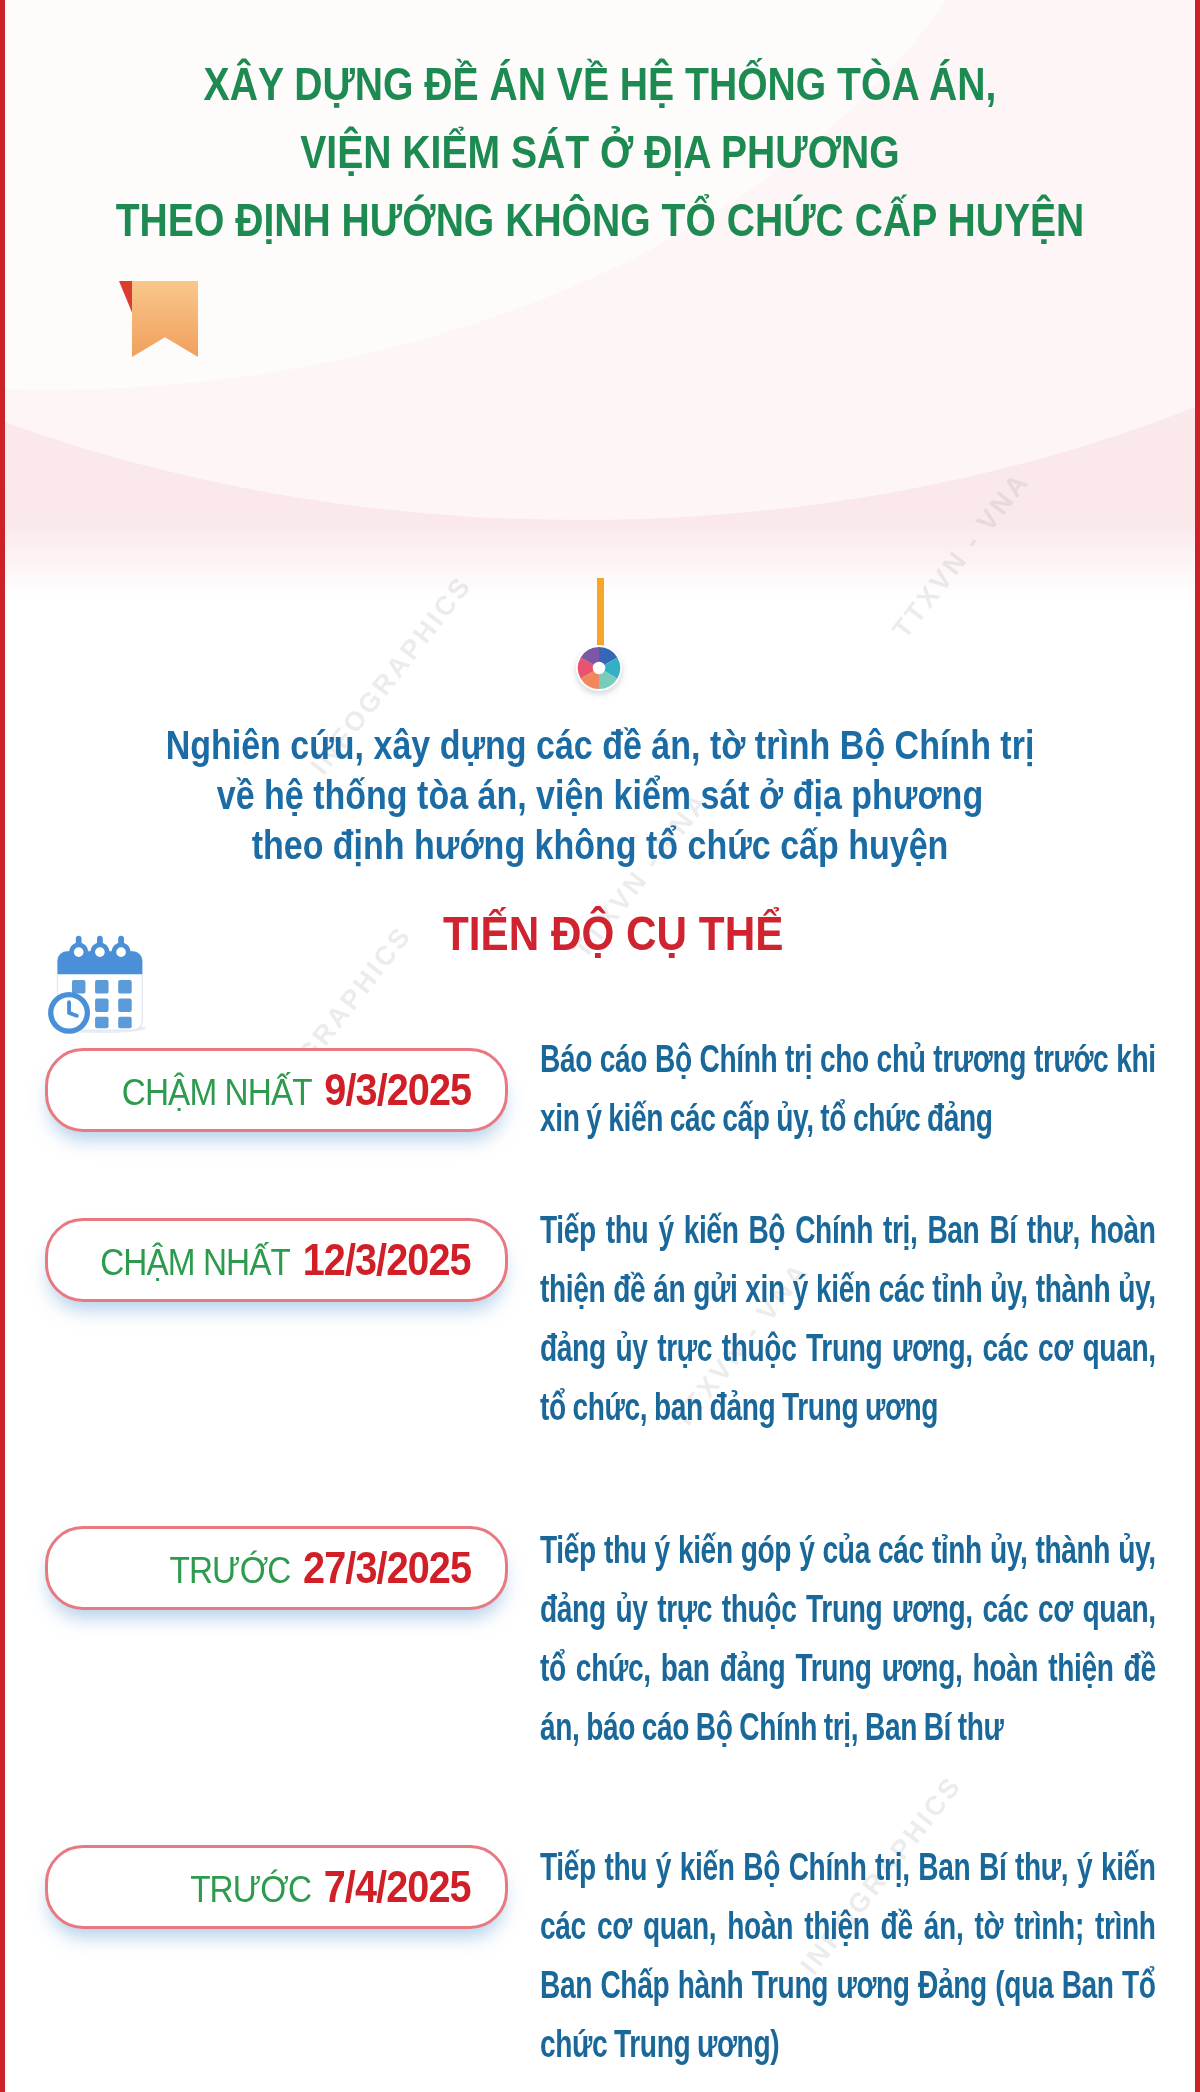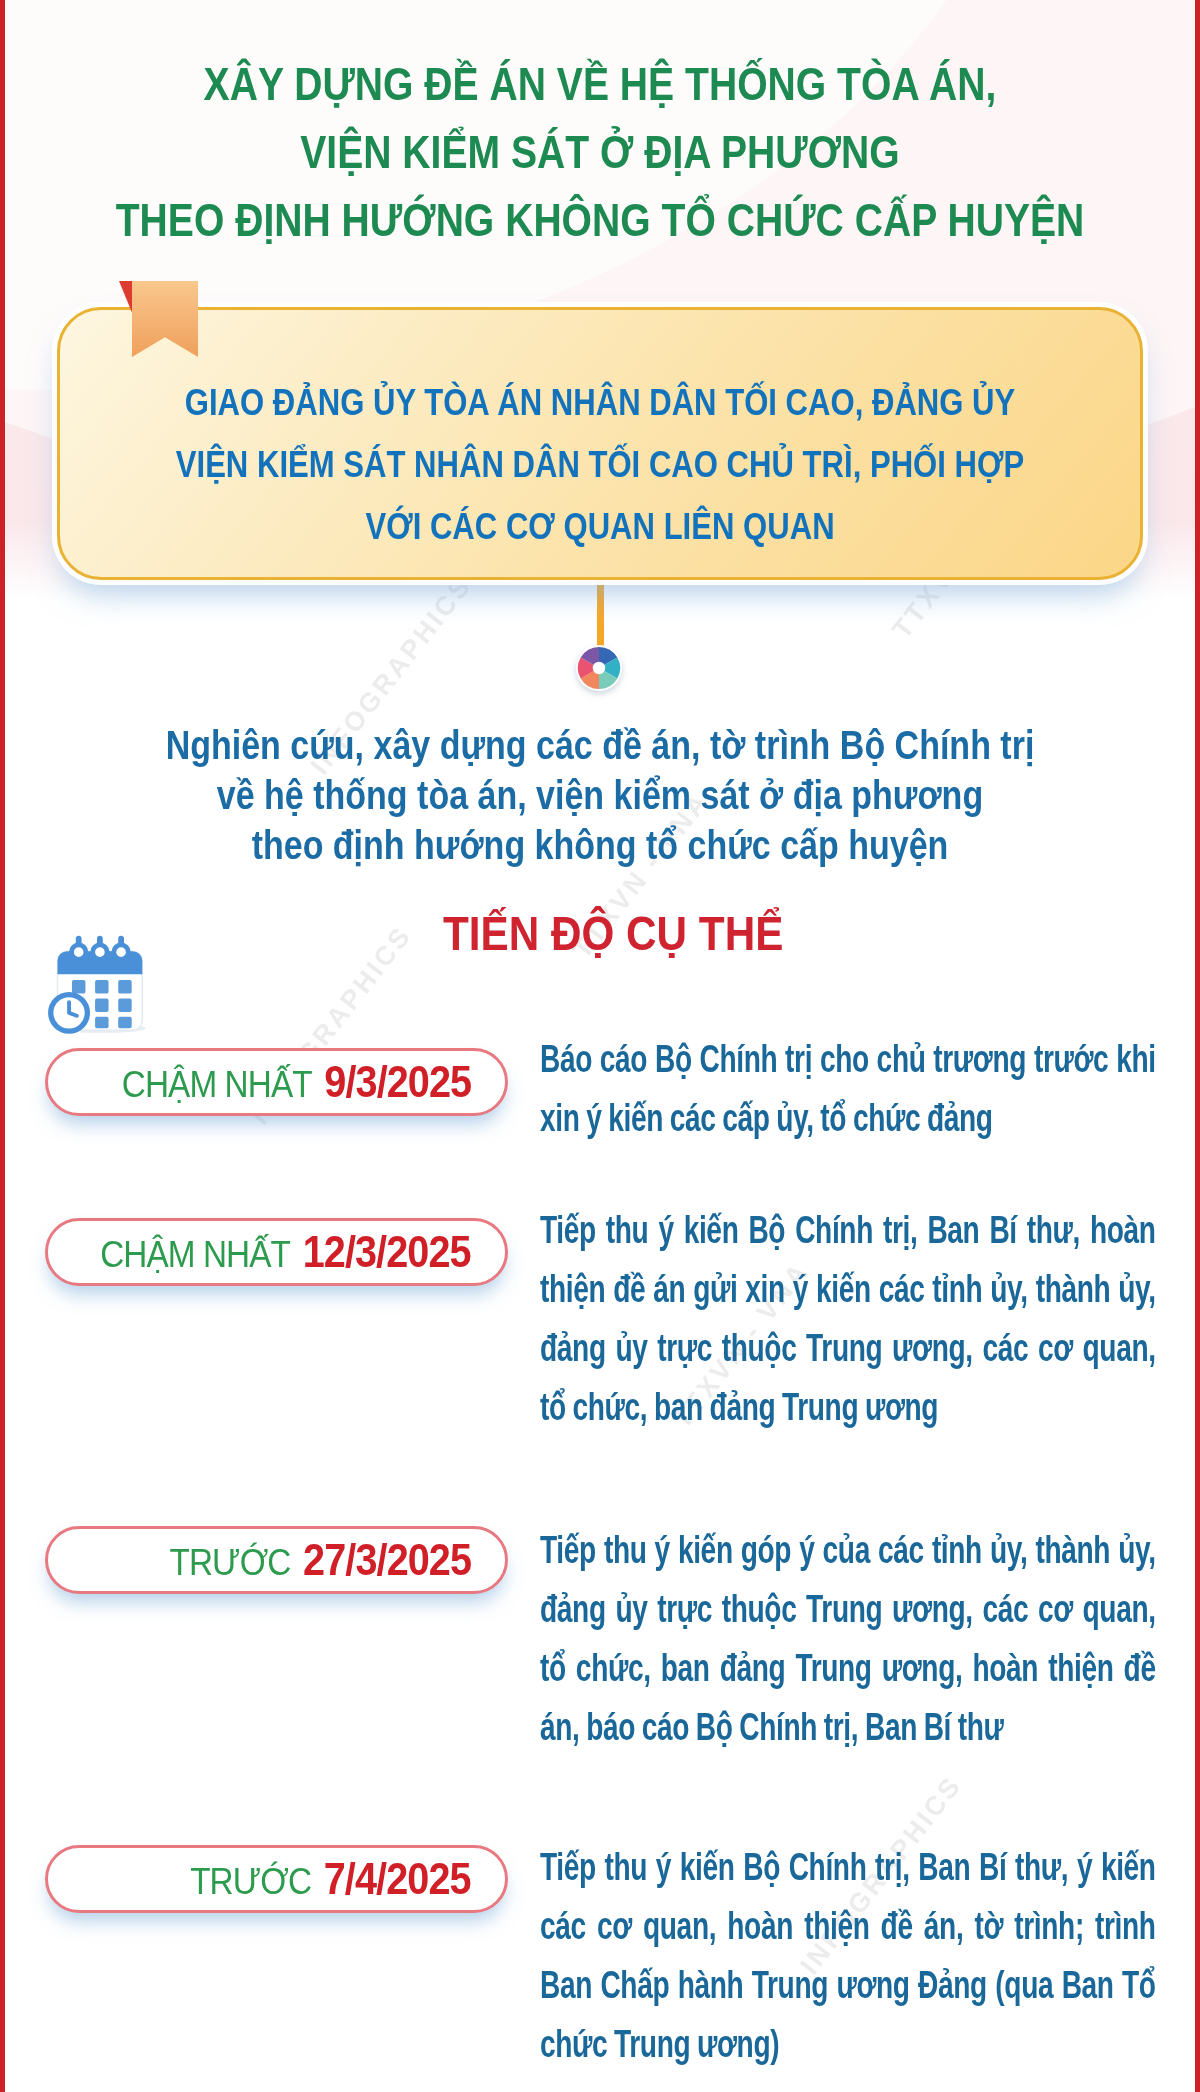--- a/index.html
+++ b/index.html
@@ -57,21 +57,21 @@
     transform:scaleX(0.85); z-index:2; }
 
   
   .section-heading { position:absolute; top:906px; left:0; right:0; text-align:center;
     padding-left:30px; color:#cf2430; font-weight:bold; font-size:48px;
     transform:scaleX(0.88); z-index:2; }
 
   .calendar-icon { position:absolute; left:44px; top:930px; width:106px; height:106px; z-index:2; }
 
   
-  .pill { position:absolute; left:45px; width:463px; height:68px; box-sizing:border-box;
+  .pill { position:absolute; left:45px; width:463px; height:84px; box-sizing:border-box;
     background:#ffffff; border:3px solid #e87981; border-radius:38px;
     box-shadow:0 12px 18px -4px rgba(110,165,215,0.5);
     display:flex; align-items:center; justify-content:flex-end;
     padding-right:34px; z-index:2; }
   .pill-inner { display:flex; align-items:baseline; gap:14px;
     transform:scaleX(0.9); transform-origin:right center; white-space:nowrap; }
   .pill-label { color:#2d9b4d; font-size:37px; letter-spacing:-1px; }
   .pill-date  { color:#d01f27; font-size:44px; font-weight:bold; letter-spacing:-1px; }
 
   .desc { position:absolute; left:540px; width:832px; color:#1a6899; font-weight:bold;
@@ -103,27 +103,20 @@
   <span class="wm" style="left:640px; top:1330px;">TTXVN - VNA</span>
   <span class="wm" style="left:860px; top:540px;">TTXVN - VNA</span>
   <span class="wm" style="left:760px; top:1860px;">INFOGRAPHICS</span>
 
   <div class="main-title">
     <div>XÂY DỰNG ĐỀ ÁN VỀ HỆ THỐNG TÒA ÁN,</div>
     <div>VIỆN KIỂM SÁT Ở ĐỊA PHƯƠNG</div>
     <div>THEO ĐỊNH HƯỚNG KHÔNG TỔ CHỨC CẤP HUYỆN</div>
   </div>
 
-  <div class="assignment-box">
-    <div class="assignment-text">
-      <div>GIAO ĐẢNG ỦY TÒA ÁN NHÂN DÂN TỐI CAO, ĐẢNG ỦY</div>
-      <div>VIỆN KIỂM SÁT NHÂN DÂN TỐI CAO CHỦ TRÌ, PHỐI HỢP</div>
-      <div>VỚI CÁC CƠ QUAN LIÊN QUAN</div>
-    </div>
-  </div>
   <div class="ribbon-fold"></div>
   <div class="ribbon"></div>
 
   <div class="connector"></div>
   <div class="aperture">
     <svg viewBox="0 0 100 100" width="48" height="48">
       <circle cx="50" cy="50" r="48" fill="#ffffff"></circle>
       <path d="M50 50 L50 6 A44 44 0 0 1 88.1 28 Z" fill="#3468b4"></path>
       <path d="M50 50 L50 6 A44 44 0 0 1 88.1 28 Z" fill="#31b0c6" transform="rotate(60 50 50)"></path>
       <path d="M50 50 L50 6 A44 44 0 0 1 88.1 28 Z" fill="#78ccb9" transform="rotate(120 50 50)"></path>

